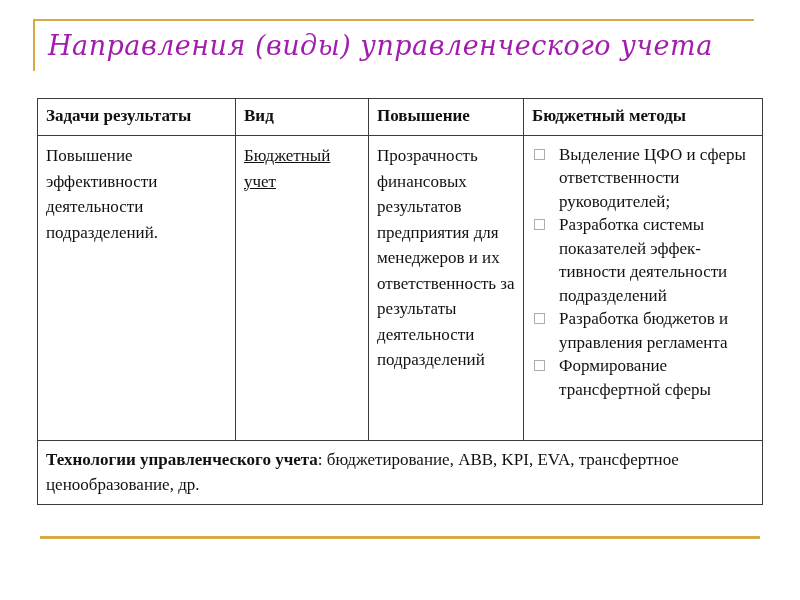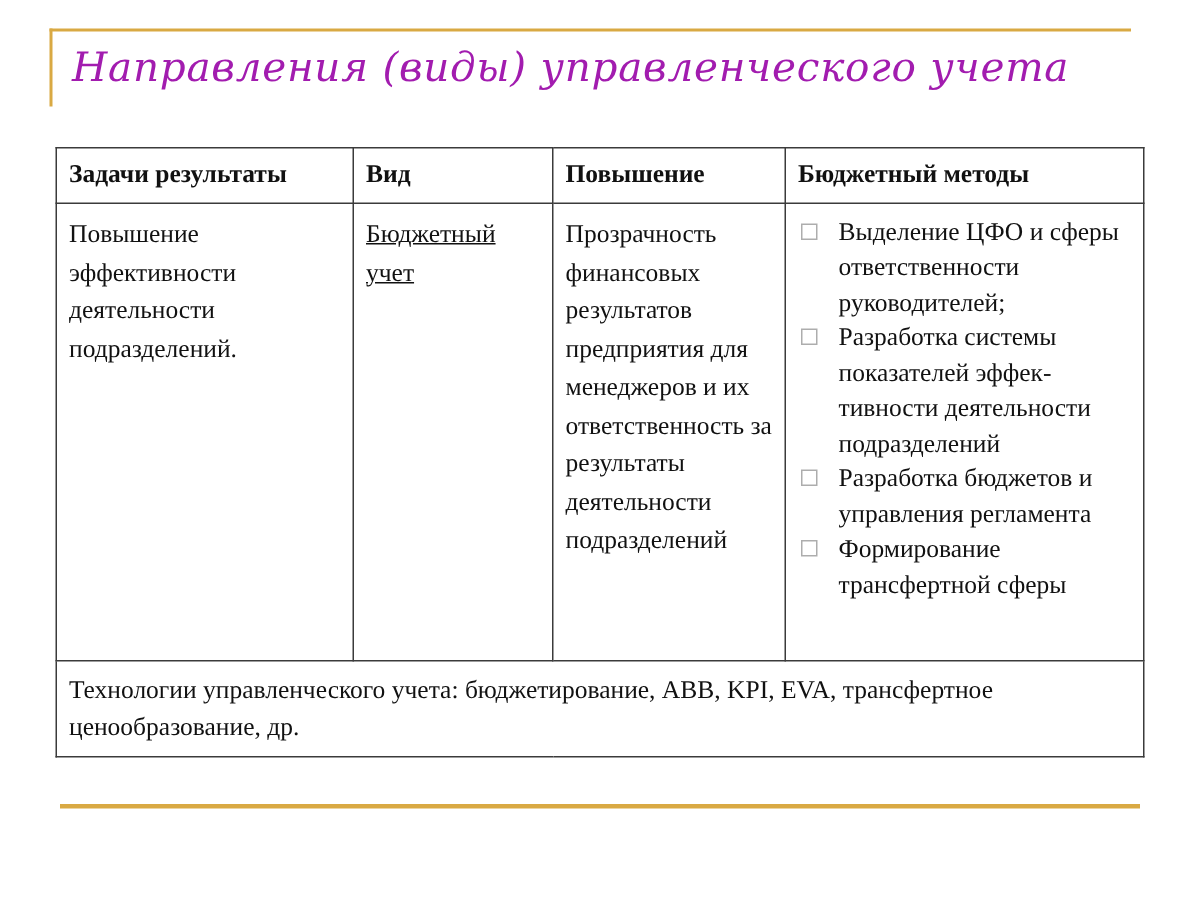--- a/index.html
+++ b/index.html
@@ -89,21 +89,21 @@
     width: 9px;
     height: 9px;
     border: 1px solid #adadad;
     background: transparent;
   }
   .footer-row td {
     height: 40px;
     line-height: 1.45;
     vertical-align: top;
   }
-  .footer-bold { font-weight: normal; }
+  .footer-bold { font-weight: bold; }
   
   .bottom-rule {
     position: absolute;
     left: 40px;
     top: 536px;
     width: 720px;
     height: 3px;
     background: #d9a943;
   }
 </style>

